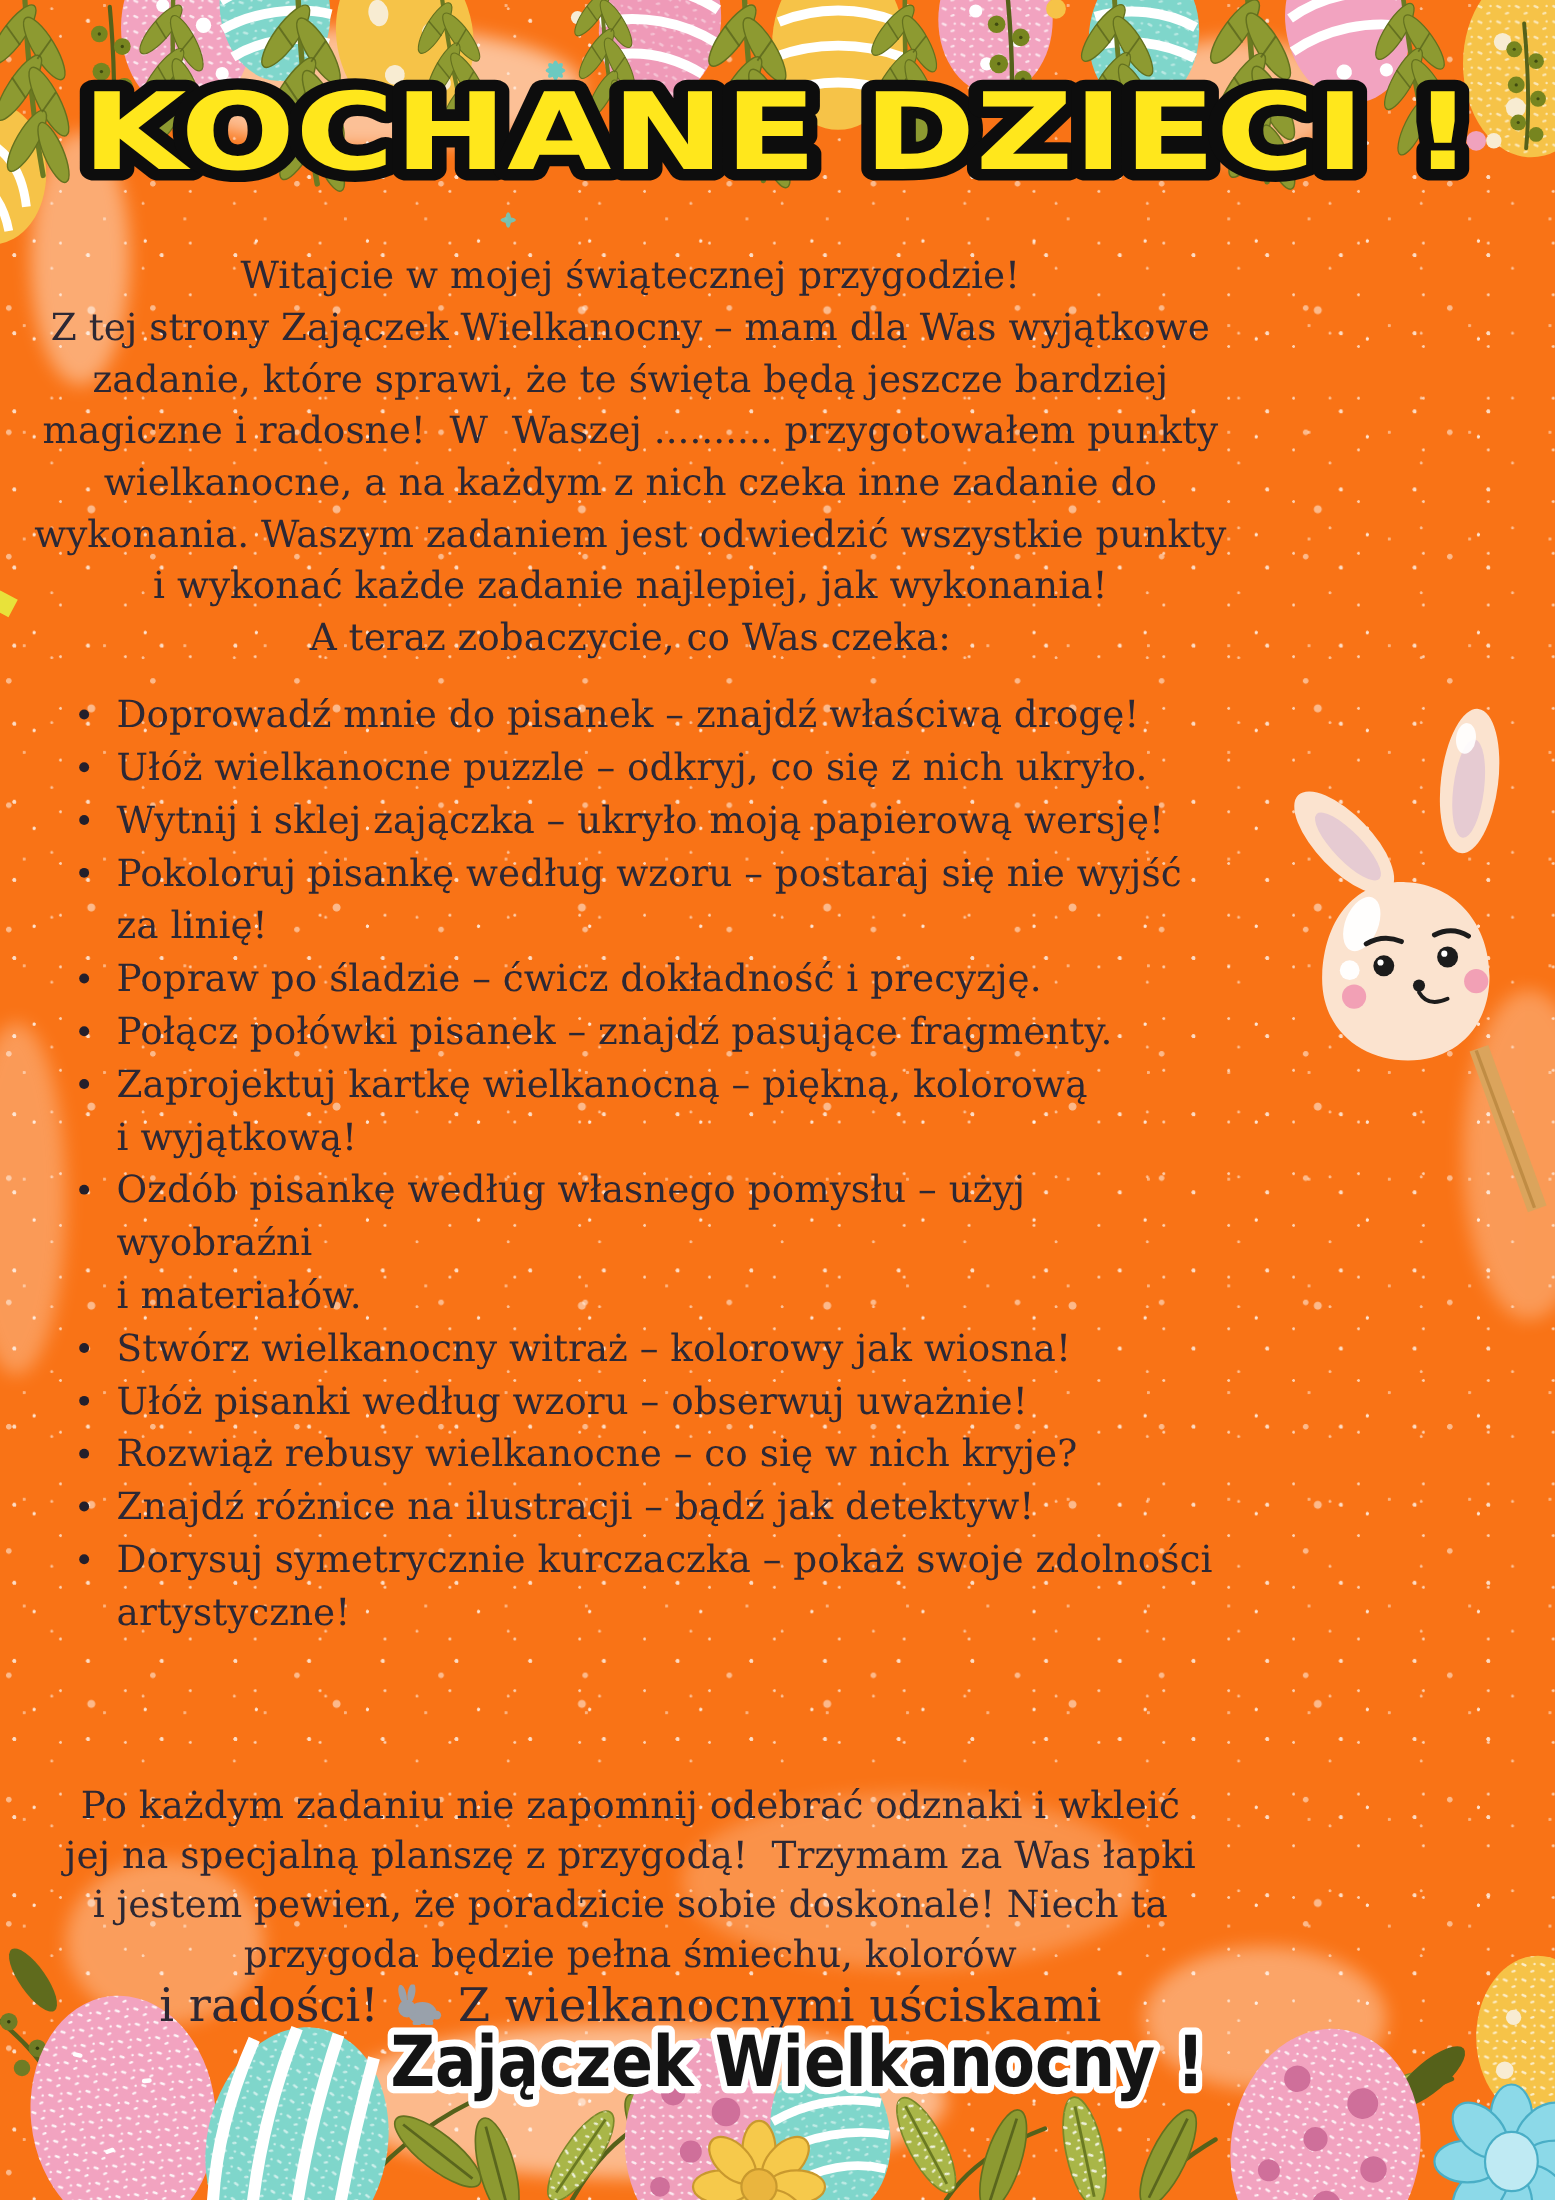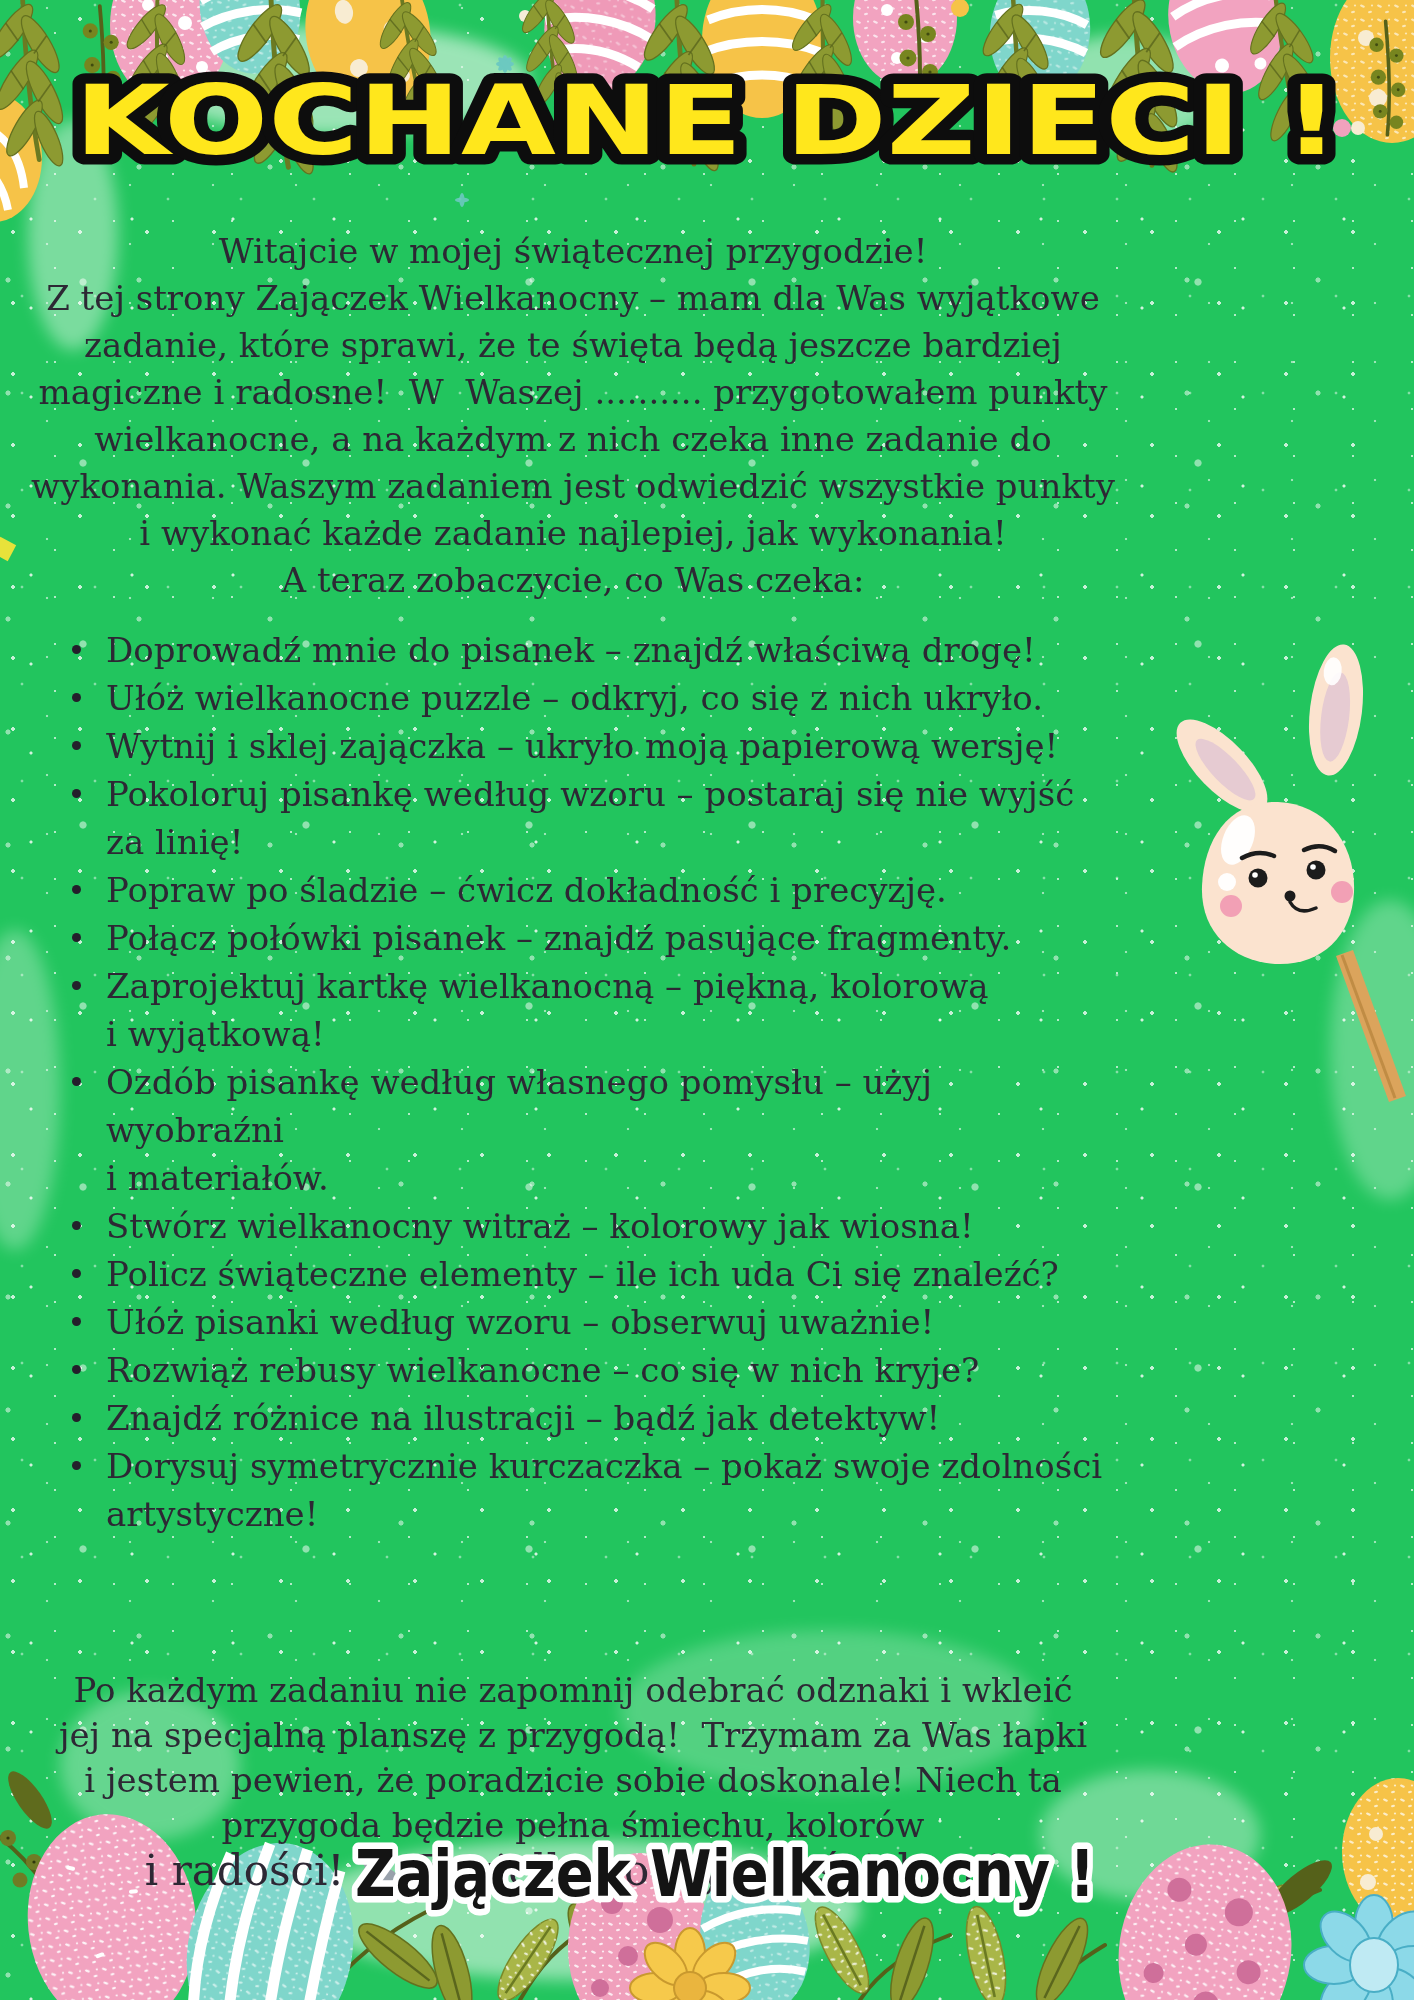--- a/index.html
+++ b/index.html
@@ -1,18 +1,18 @@
 <!DOCTYPE html>
 <html lang="pl"><head>
 <meta charset="utf-8">
 <style>
   html,body{margin:0;padding:0;background:#a79bc9;}
   .page{
     position:relative;width:1414px;height:2000px;overflow:hidden;
-    background:#22c55e;
+    background:#f97316;
     font-family:"DejaVu Serif", serif;color:#2d2834;
   }
   
   .speckles{
     position:absolute;inset:0;z-index:2;pointer-events:none;
     background-image:
       radial-gradient(circle at 13px 19px, rgba(255,255,255,.75) 1.6px, transparent 2.1px),
       radial-gradient(circle at 47px 8px,  rgba(255,255,255,.55) 1.1px, transparent 1.6px),
       radial-gradient(circle at 31px 41px, rgba(255,255,255,.8)  1.3px, transparent 1.8px),
       radial-gradient(circle at 8px 54px,  rgba(255,255,255,.5)  2.2px, transparent 2.9px),
@@ -255,21 +255,20 @@
       <li>Wytnij i sklej zajączka – ukryło moją papierową wersję!</li>
       <li>Pokoloruj pisankę według wzoru – postaraj się nie wyjść
 za linię!</li>
       <li>Popraw po śladzie – ćwicz dokładność i precyzję.</li>
       <li>Połącz połówki pisanek – znajdź pasujące fragmenty.</li>
       <li>Zaprojektuj kartkę wielkanocną – piękną, kolorową
 i wyjątkową!</li>
       <li>Ozdób pisankę według własnego pomysłu – użyj wyobraźni
 i materiałów.</li>
       <li>Stwórz wielkanocny witraż – kolorowy jak wiosna!</li>
-      <li>Policz świąteczne elementy – ile ich uda Ci się znaleźć?</li>
       <li>Ułóż pisanki według wzoru – obserwuj uważnie!</li>
       <li>Rozwiąż rebusy wielkanocne – co się w nich kryje?</li>
       <li>Znajdź różnice na ilustracji – bądź jak detektyw!</li>
       <li>Dorysuj symetrycznie kurczaczka – pokaż swoje zdolności
 artystyczne!</li>
     </ul>
 
     <div class="closing">
       <div class="closing-line">Po każdym zadaniu nie zapomnij odebrać odznaki i wkleić</div>
       <div class="closing-line">jej na specjalną planszę z przygodą!  Trzymam za Was łapki</div>

